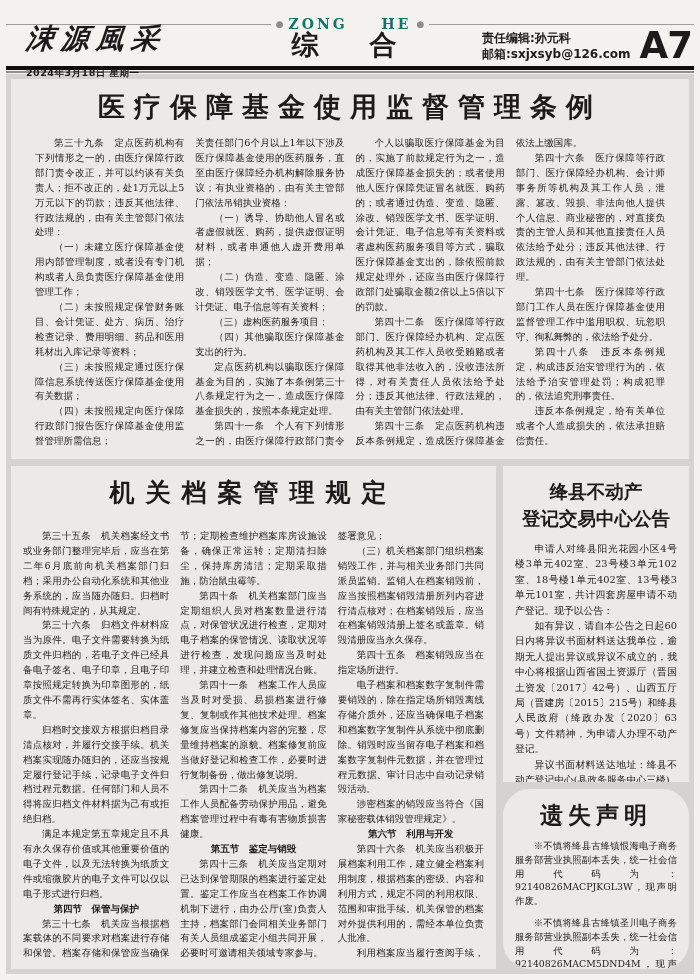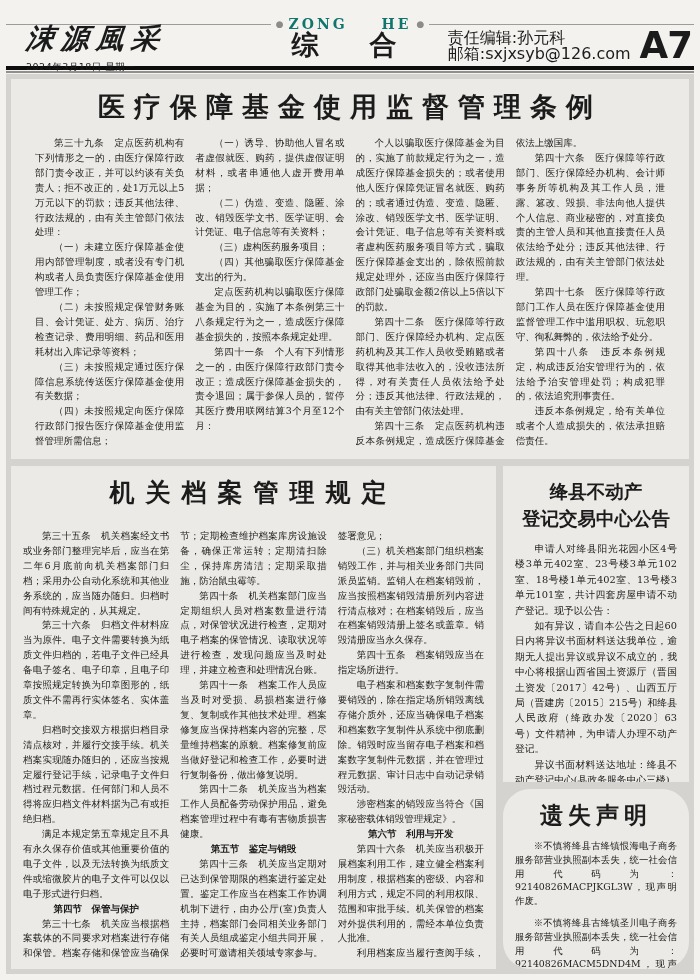--- a/index.html
+++ b/index.html
@@ -7,26 +7,26 @@
         font-family:"DejaVu Serif","Liberation Serif",serif;color:#1b1b1b;overflow:hidden;}
   
   .hdr{position:relative;height:66px;}
   .pinrow{position:absolute;left:6px;right:6px;top:16px;display:flex;align-items:center;gap:5px;z-index:1;}
   .hline{flex:1;height:1px;background:#9d9c9a;}
   .hdot{color:#8d8c8a;font-size:9px;line-height:1;}
   .pinyin{color:#0f766e;font-size:14px;font-weight:bold;letter-spacing:3px;word-spacing:26px;
           font-family:"DejaVu Serif",serif;}
   .mast{position:absolute;left:26px;top:20px;z-index:2;}
   .mast-name{font-size:28px;font-weight:bold;font-style:italic;letter-spacing:7px;transform:skewX(-5deg);}
-  .mast-date{font-size:9.5px;font-weight:normal;margin-top:3px;letter-spacing:.5px;
+  .mast-date{font-size:9.5px;font-weight:bold;margin-top:9px;letter-spacing:.5px;
              font-family:"DejaVu Sans","Liberation Sans",sans-serif;}
   .section-name{position:absolute;left:50%;transform:translateX(-50%);top:27px;
                 font-size:27px;font-weight:bold;white-space:nowrap;letter-spacing:12px;z-index:2;}
   .hdr-right{position:absolute;right:8px;top:24px;display:flex;align-items:center;gap:9px;z-index:2;}
-  .editor-lines{font-size:16px;font-weight:normal;line-height:16px;
+  .editor-lines{font-size:12px;font-weight:bold;line-height:16px;
                 font-family:"DejaVu Sans","Liberation Sans",sans-serif;}
   .pageno{font-size:37px;font-weight:900;letter-spacing:-1px;
           font-family:"DejaVu Sans","Liberation Sans",sans-serif;}
   .rule-thick{height:4px;background:#0d0d0d;margin:0 6px;}
   .rule-thin{height:2px;background:#8f8f8d;margin:1px 6px 0;}
   
   .content{position:absolute;left:6px;right:6px;top:74px;bottom:6px;background:#d4d3d0;
            display:flex;flex-direction:column;gap:7px;padding:5px;box-sizing:border-box;}
   .panel{background:#eceae6;}
   .art1{flex:0 0 380px;padding:6px 24px;box-sizing:border-box;overflow:hidden;}
@@ -89,20 +89,21 @@
       <div class="cols">
         <div class="col">
             <p class="para normal"><b>第三十九条　</b>定点医药机构有下列情形之一的，由医疗保障行政部门责令改正，并可以约谈有关负责人；拒不改正的，处1万元以上5万元以下的罚款；违反其他法律、行政法规的，由有关主管部门依法处理：</p>
             <p class="para normal">（一）未建立医疗保障基金使用内部管理制度，或者没有专门机构或者人员负责医疗保障基金使用管理工作；</p>
             <p class="para normal">（二）未按照规定保管财务账目、会计凭证、处方、病历、治疗检查记录、费用明细、药品和医用耗材出入库记录等资料；</p>
             <p class="para normal">（三）未按照规定通过医疗保障信息系统传送医疗保障基金使用有关数据；</p>
             <p class="para normal">（四）未按照规定向医疗保障行政部门报告医疗保障基金使用监督管理所需信息；</p>
             <p class="para normal">（五）未按照规定向社会公开医药费用、费用结构等信息；</p>
           </div>
         <div class="col">
+            <p class="para cont">关责任部门6个月以上1年以下涉及医疗保障基金使用的医药服务，直至由医疗保障经办机构解除服务协议；有执业资格的，由有关主管部门依法吊销执业资格：</p>
             <p class="para normal">（一）诱导、协助他人冒名或者虚假就医、购药，提供虚假证明材料，或者串通他人虚开费用单据；</p>
             <p class="para normal">（二）伪造、变造、隐匿、涂改、销毁医学文书、医学证明、会计凭证、电子信息等有关资料；</p>
             <p class="para normal">（三）虚构医药服务项目；</p>
             <p class="para normal">（四）其他骗取医疗保障基金支出的行为。</p>
             <p class="para normal">定点医药机构以骗取医疗保障基金为目的，实施了本条例第三十八条规定行为之一，造成医疗保障基金损失的，按照本条规定处理。</p>
             <p class="para normal"><b>第四十一条　</b>个人有下列情形之一的，由医疗保障行政部门责令改正；造成医疗保障基金损失的，责令退回；属于参保人员的，暂停其医疗费用联网结算3个月至12个月：</p>
           </div>
         <div class="col">
             <p class="para normal">个人以骗取医疗保障基金为目的，实施了前款规定行为之一，造成医疗保障基金损失的；或者使用他人医疗保障凭证冒名就医、购药的；或者通过伪造、变造、隐匿、涂改、销毁医学文书、医学证明、会计凭证、电子信息等有关资料或者虚构医药服务项目等方式，骗取医疗保障基金支出的，除依照前款规定处理外，还应当由医疗保障行政部门处骗取金额2倍以上5倍以下的罚款。</p>
             <p class="para normal"><b>第四十二条　</b>医疗保障等行政部门、医疗保障经办机构、定点医药机构及其工作人员收受贿赂或者取得其他非法收入的，没收违法所得，对有关责任人员依法给予处分；违反其他法律、行政法规的，由有关主管部门依法处理。</p>

